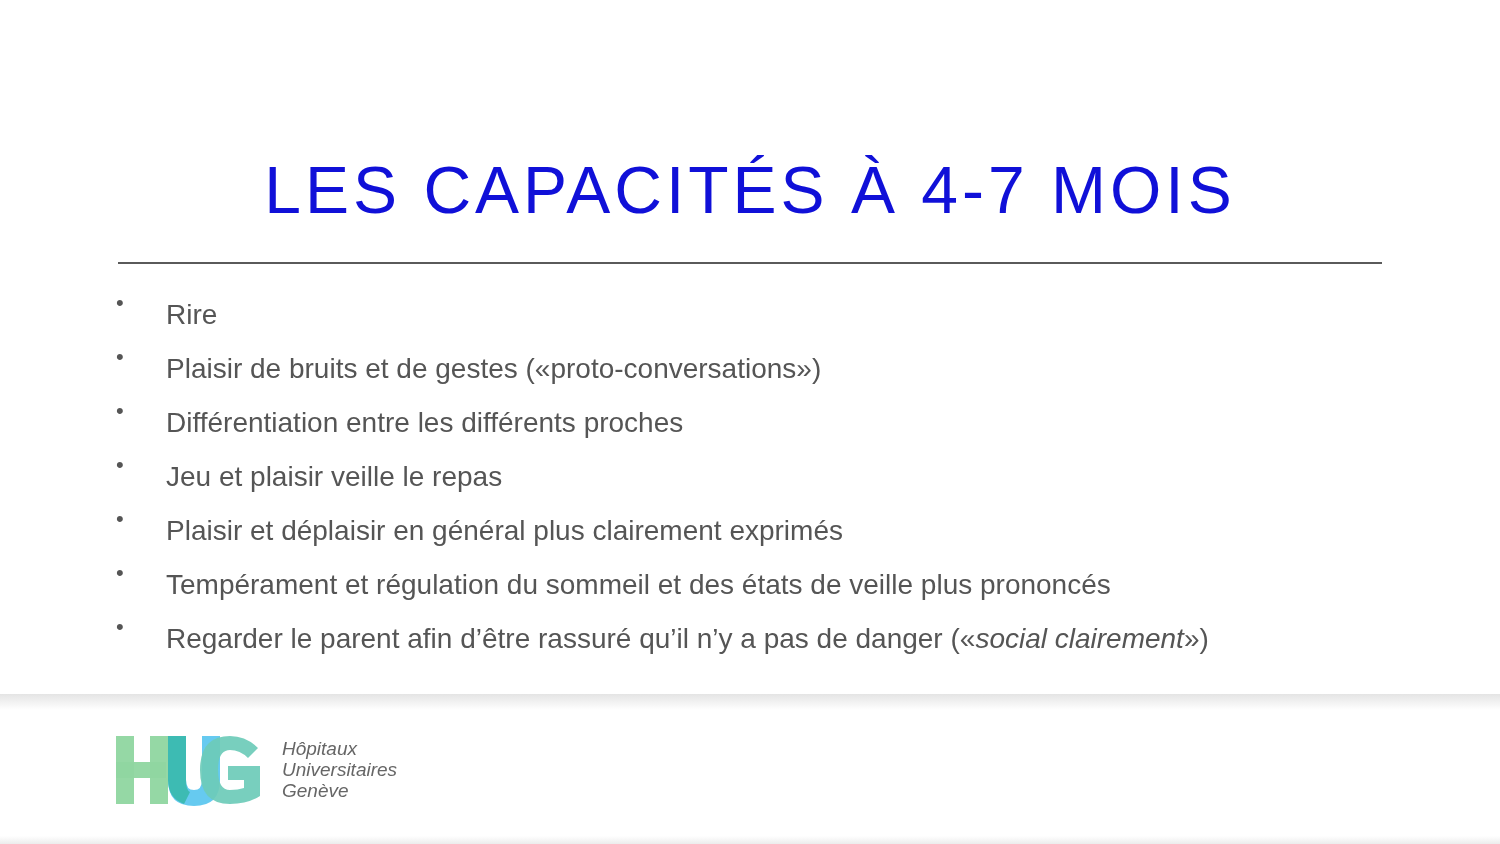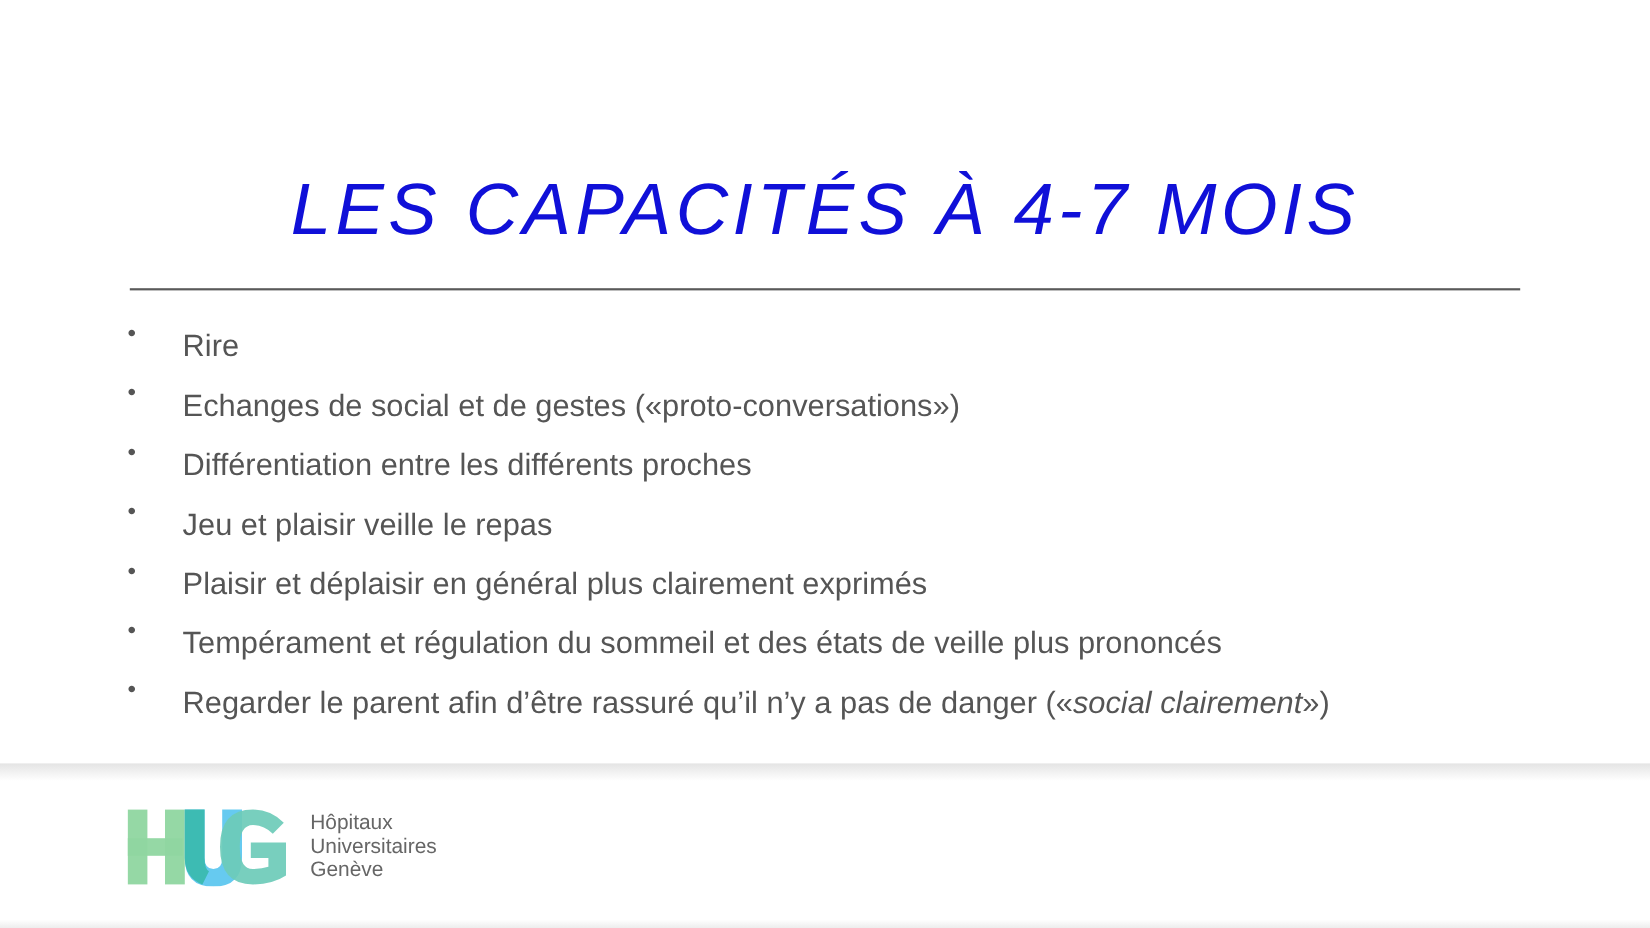--- a/index.html
+++ b/index.html
@@ -7,21 +7,20 @@
     width: 1500px; height: 844px; overflow: hidden;
     background: #ffffff; position: relative;
     font-family: "Liberation Sans", sans-serif;
   }
   .slide { position: absolute; left: 0; top: 0; width: 1500px; height: 844px; }
   .title {
     position: absolute; left: 0; top: 145px; width: 1500px;
     text-align: center; color: #1010d8;
     font-size: 66px; letter-spacing: 4px; font-weight: normal;
     line-height: 90px;
-    font-style: italic;
   }
   .rule {
     position: absolute; left: 118px; top: 262px; width: 1264px; height: 2px;
     background: #5a5a5a;
   }
   .bullets {
     position: absolute; left: 0; top: 276px; width: 1500px;
     list-style: none; margin: 0; padding: 0;
   }
   .bullets li {
@@ -34,42 +33,42 @@
   .bullets .text { position: absolute; left: 166px; top: 12px; white-space: nowrap; }
   .bullets em { font-style: italic; }
   .footer-shadow {
     position: absolute; left: 0; top: 694px; width: 1500px; height: 16px;
     background: linear-gradient(#e4e4e4, #ffffff);
   }
   .bottom-shadow {
     position: absolute; left: 0; top: 836px; width: 1500px; height: 8px;
     background: linear-gradient(#ffffff, #ececec);
   }
-  .logo { position: absolute; left: 116px; top: 734px; width: 300px; height: 72px; }
+  .logo { position: absolute; left: 116px; top: 734px; width: 300px; height: 72px; font-style: italic; }
   .logo svg { position: absolute; left: 0; top: 0; }
   .logo-text {
     position: absolute; left: 166px; top: 4px;
     font-size: 19px; line-height: 21px; color: #666666;
   }
 </style>
 </head>
 <body>
 
 <div class="slide">
   <div class="title">LES CAPACITÉS À 4-7 MOIS</div>
   <div class="rule"></div>
 
   <ul class="bullets">
     <li>
       <span class="dot">•</span>
       <span class="text">Rire</span>
     </li>
     <li>
       <span class="dot">•</span>
-      <span class="text">Echanges de social et de gestes («proto-conversations»)</span>
+      <span class="text">Plaisir de bruits et de gestes («proto-conversations»)</span>
     </li>
     <li>
       <span class="dot">•</span>
       <span class="text">Différentiation entre les différents proches</span>
     </li>
     <li>
       <span class="dot">•</span>
       <span class="text">Jeu et plaisir veille le repas</span>
     </li>
     <li>

